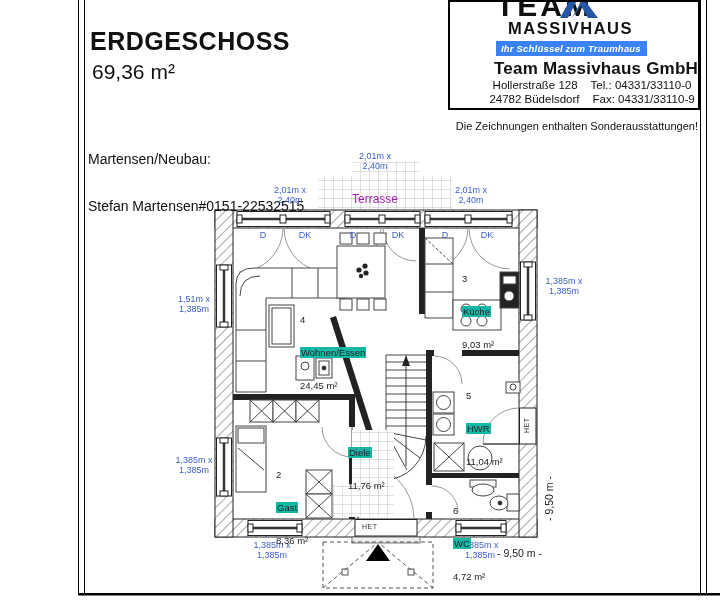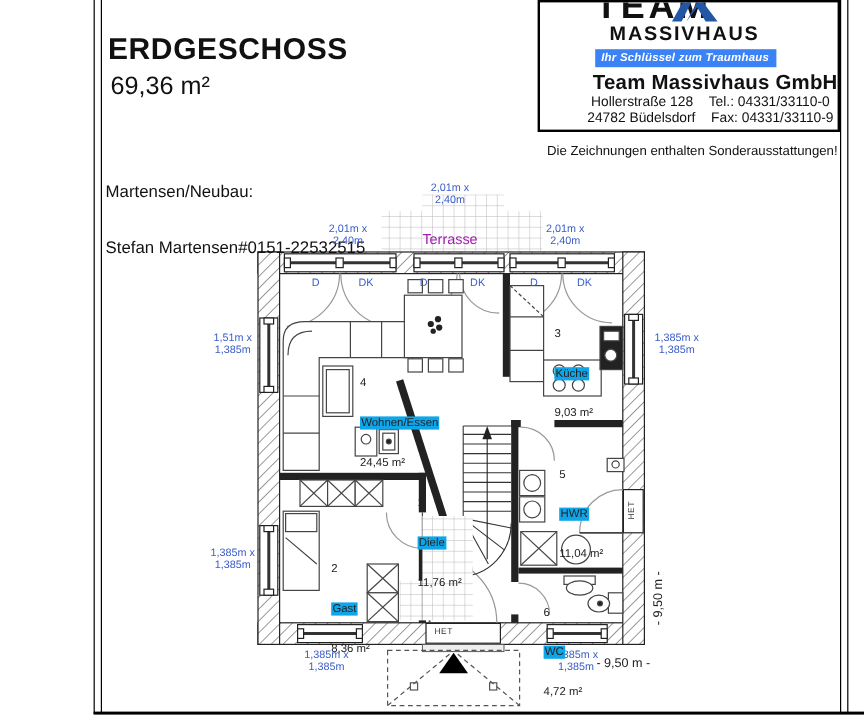--- a/index.html
+++ b/index.html
@@ -30,21 +30,21 @@
   .terrasse { left:352px; top:192px; font-size:12px; color:#a21caf; }
 
   .dim { color:#3b5ec8; font-size:9px; line-height:9.5px; text-align:center;
          width:52px; white-space:normal; }
   .winlbl { color:#3b5ec8; font-size:9px; transform:translateX(-50%); }
   .dim-black { color:#222; font-size:10.5px; }
   .vert { transform-origin:0 0; transform:rotate(-90deg); }
   .het { font-size:7px; color:#333; letter-spacing:.5px; }
 
   .room { font-size:9.5px; line-height:11px; color:#222; }
-  .room .rname { background:#0ea5e9; padding:0 1px; }
+  .room .rname { background:#14b8a6; padding:0 1px; }
 </style>
 </head>
 <body>
 
 <div id="stage">
 
   <svg id="plan-svg" width="720" height="602" viewBox="0 0 720 602">
     <defs>
       <pattern id="hatch" patternUnits="userSpaceOnUse" width="7" height="7" patternTransform="rotate(45)">
         <rect width="7" height="7" fill="#fff"></rect>
@@ -317,21 +317,21 @@
   <div class="txt winlbl" style="left:263px; top:230px;">D</div>
   <div class="txt winlbl" style="left:305px; top:230px;">DK</div>
   <div class="txt winlbl" style="left:353px; top:230px;">D</div>
   <div class="txt winlbl" style="left:398px; top:230px;">DK</div>
   <div class="txt winlbl" style="left:445px; top:230px;">D</div>
   <div class="txt winlbl" style="left:487px; top:230px;">DK</div>
 
   <div class="txt dim" style="left:264px; top:186px;">2,01m x 2,40m</div>
   <div class="txt dim" style="left:349px; top:152px;">2,01m x 2,40m</div>
   <div class="txt dim" style="left:445px; top:186px;">2,01m x 2,40m</div>
-  <div class="txt dim" style="left:168px; top:277px;">1,51m x 1,385m</div>
+  <div class="txt dim" style="left:168px; top:295px;">1,51m x 1,385m</div>
   <div class="txt dim" style="left:538px; top:277px;">1,385m x 1,385m</div>
   <div class="txt dim" style="left:168px; top:456px;">1,385m x 1,385m</div>
   <div class="txt dim" style="left:246px; top:541px;">1,385m x 1,385m</div>
   <div class="txt dim" style="left:454px; top:541px;">1,385m x 1,385m</div>
   <div class="txt dim-black" style="left:497px; top:547px;">- 9,50 m -</div>
   <div class="txt dim-black vert" style="left:543px; top:521px;">- 9,50 m -</div>
 
   <div class="txt het" style="left:362px; top:523px;">HET</div>
   <div class="txt het vert" style="left:523px; top:433px;">HET</div>
 

